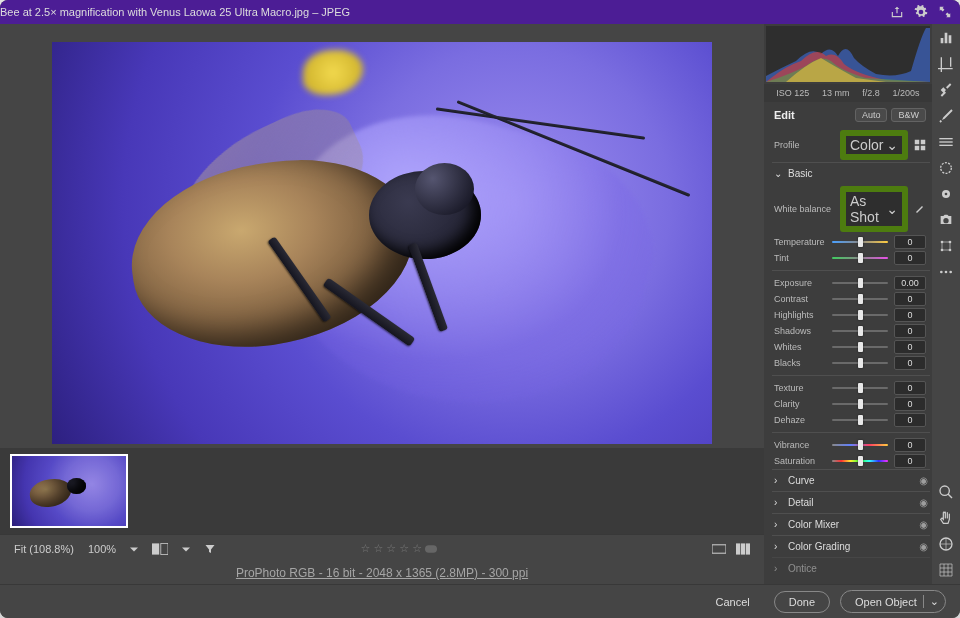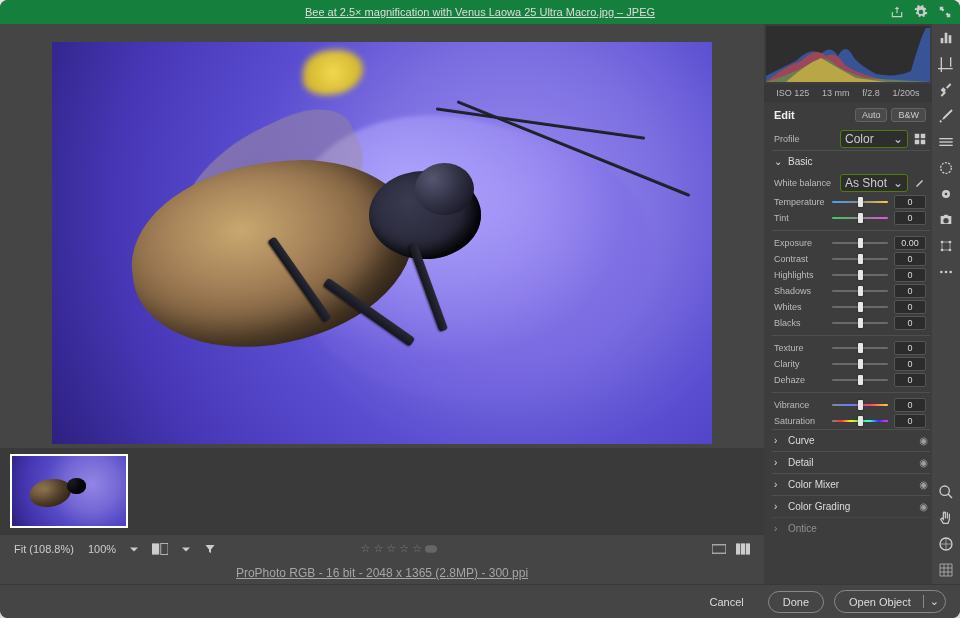--- a/index.html
+++ b/index.html
@@ -4,21 +4,21 @@
 <style>
 * { margin:0; padding:0; box-sizing:border-box; font-family:-apple-system,BlinkMacSystemFont,sans-serif; }
 body { background:#f0f0f0; display:flex; justify-content:center; align-items:flex-start; padding:0; height:618px; width:960px; overflow:hidden; }
 .window { width:960px; height:618px; background:#fff; border-radius:8px; box-shadow:0 10px 40px rgba(0,0,0,.3); display:flex; flex-direction:column; overflow:hidden; }
 .titlebar { height:28px; background:linear-gradient(#f6f6f6,#e8e8e8); display:flex; align-items:center; padding:0 10px; position:relative; border-bottom:1px solid #d0d0d0; }
 .traffic { display:flex; gap:8px; }
 .dot { width:12px; height:12px; border-radius:50%; }
 .dot.red { background:#ff5f57; } .dot.yellow { background:#febc2e; } .dot.green { background:#28c840; }
 .titlebar-title { position:absolute; left:50%; transform:translateX(-50%); font-size:12px; color:#4a4a4a; }
 .chrome { flex:1; background:#454545; display:flex; flex-direction:column; overflow:hidden; }
-.header { height:24px; background:#15803d; display:flex; align-items:center; justify-content:center; position:relative; font-size:11px; color:#ddd;text-decoration:underline; }
+.header { height:24px; background:#4c1d95; display:flex; align-items:center; position:relative; font-size:11px; color:#ddd; }
 .header-tools { position:absolute; right:8px; display:flex; gap:10px; align-items:center; }
 .header-tools svg, .sidetools svg { cursor:pointer; }
 .main { flex:1; display:flex; overflow:hidden; }
 .leftcol { flex:1; display:flex; flex-direction:column; background:#454545; overflow:hidden; }
 .canvas-area { flex:1; display:flex; align-items:stretch; justify-content:center; padding:18px 18px 4px 18px; }
 .canvas { width:660px; background:#fff; position:relative; overflow:hidden; }
 
 .flower-bg { position:absolute; inset:0; background:radial-gradient(circle at 70% 40%, #9b8cf0 0%, #7a6de0 30%, #5a4dd0 50%, #4838b8 75%, #2d2080 100%); }
 .petal-highlight { position:absolute; top:20%; right:10%; width:55%; height:70%; background:radial-gradient(ellipse at 30% 30%, rgba(180,170,255,.9), rgba(120,100,230,.3) 60%, transparent); border-radius:50% 40% 60% 50%; transform:rotate(15deg); filter:blur(2px); }
 .yellow-blob { position:absolute; top:2%; left:38%; width:60px; height:45px; background:radial-gradient(circle,#f2d94e,#d4b830 70%); border-radius:60% 50% 70% 40%; filter:blur(3px); }
@@ -48,21 +48,21 @@
 .histogram { height:56px; background:#2e2e2e; position:relative; margin:2px; }
 .hist-svg { width:100%; height:100%; }
 .camera-meta { height:18px; background:#383838; display:flex; align-items:center; justify-content:space-around; font-size:9px; color:#bbb; padding:0 6px; }
 
 .panel-scroll { flex:1; overflow-y:auto; padding:0 2px 0 8px; }
 .edit-head { display:flex; align-items:center; justify-content:space-between; padding:6px 4px 6px 2px; }
 .edit-head b { color:#eee; font-size:11px; font-weight:600; }
 .pill { font-size:9px; background:#4a4a4a; border:1px solid #636363; border-radius:3px; padding:1px 6px; color:#ccc; cursor:pointer; }
 .row { display:flex; align-items:center; gap:6px; padding:2px 4px 2px 2px; }
 .row label { flex:0 0 60px; font-size:9px; color:#bbb; }
-.select { flex:1; background:#2e2e2e; border:1px solid #4d7c0f; border-radius:3px; font-size:12px; color:#ccc; padding:1px 4px; display:flex; justify-content:space-between; align-items:center; cursor:pointer; }
+.select { flex:1; background:#2e2e2e; border:6px solid #4d7c0f; border-radius:3px; font-size:14px; color:#ccc; padding:1px 4px; display:flex; justify-content:space-between; align-items:center; cursor:pointer; }
 .section-head { display:flex; align-items:center; gap:4px; padding:5px 2px; font-size:10px; color:#ddd; cursor:pointer; border-top:1px solid #4f4f4f; }
 .section-head .chev { width:10px; }
 .section-head .eye-end { margin-left:auto; opacity:.6; }
 .slider-row { display:flex; align-items:center; gap:6px; padding:1px 4px 1px 2px; }
 .slider-row label { flex:0 0 52px; font-size:9px; color:#bbb; }
 .slider { flex:1; height:14px; position:relative; }
 .track { position:absolute; top:6px; left:0; right:0; height:2px; background:#6a6a6a; border-radius:1px; }
 .track.grad-temp { background:linear-gradient(to right,#4aa0ff,#888,#ffcc40); }
 .track.grad-tint { background:linear-gradient(to right,#40cc60,#888,#e850e8); }
 .track.grad-vib { background:linear-gradient(to right,#888,#6080ff,#ff4060,#ffcc40); }
@@ -71,21 +71,21 @@
 .valbox { width:32px; background:#2c2c2c; border:1px solid #555; border-radius:2px; font-size:9px; color:#ddd; text-align:center; padding:0 1px; height:14px; line-height:12px; }
 .divider { height:1px; background:#4f4f4f; margin:4px 0; }
 
 .sidetools { width:28px; background:#454545; display:flex; flex-direction:column; align-items:center; padding:6px 0; gap:10px; }
 .sidetools .gap { flex:1; }
 
 .footer { height:34px; background:#454545; display:flex; align-items:center; justify-content:flex-end; padding:0 14px; gap:10px; border-top:1px solid #383838; }
 .btn { font-size:11px; color:#ddd; padding:4px 14px; border-radius:14px; cursor:pointer; }
 .btn.plain { background:transparent; }
 .btn.outline { border:1px solid #888; }
-.btn.split { border:1px solid #888; display:flex; align-items:center; gap:12px; padding:4px 6px 4px 14px; }
+.btn.split { border:1px solid #888; display:flex; align-items:center; gap:6px; padding:4px 6px 4px 14px; }
 .icon { fill:#ccc; }
 
 .panel-scroll::-webkit-scrollbar { width:6px; }
 .panel-scroll::-webkit-scrollbar-thumb { background:#666; border-radius:3px; }
 .panel-scroll::-webkit-scrollbar-track { background:#333; }
 </style>
 </head>
 <body>
 
 <div class="window">

